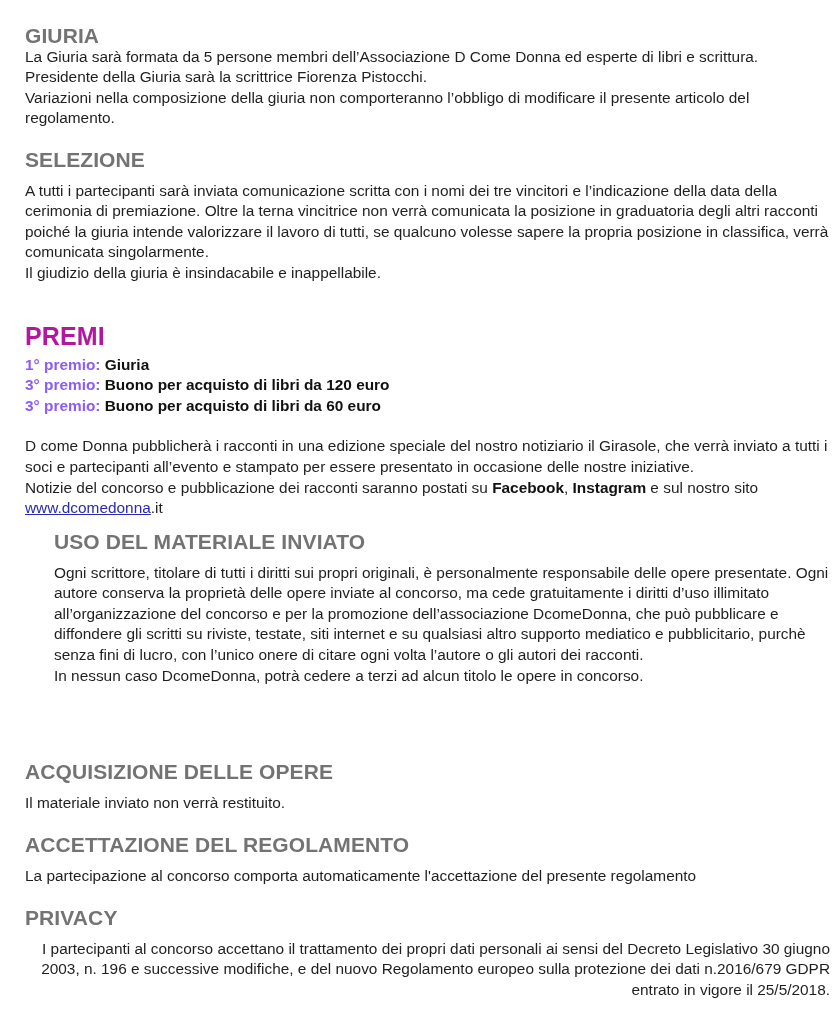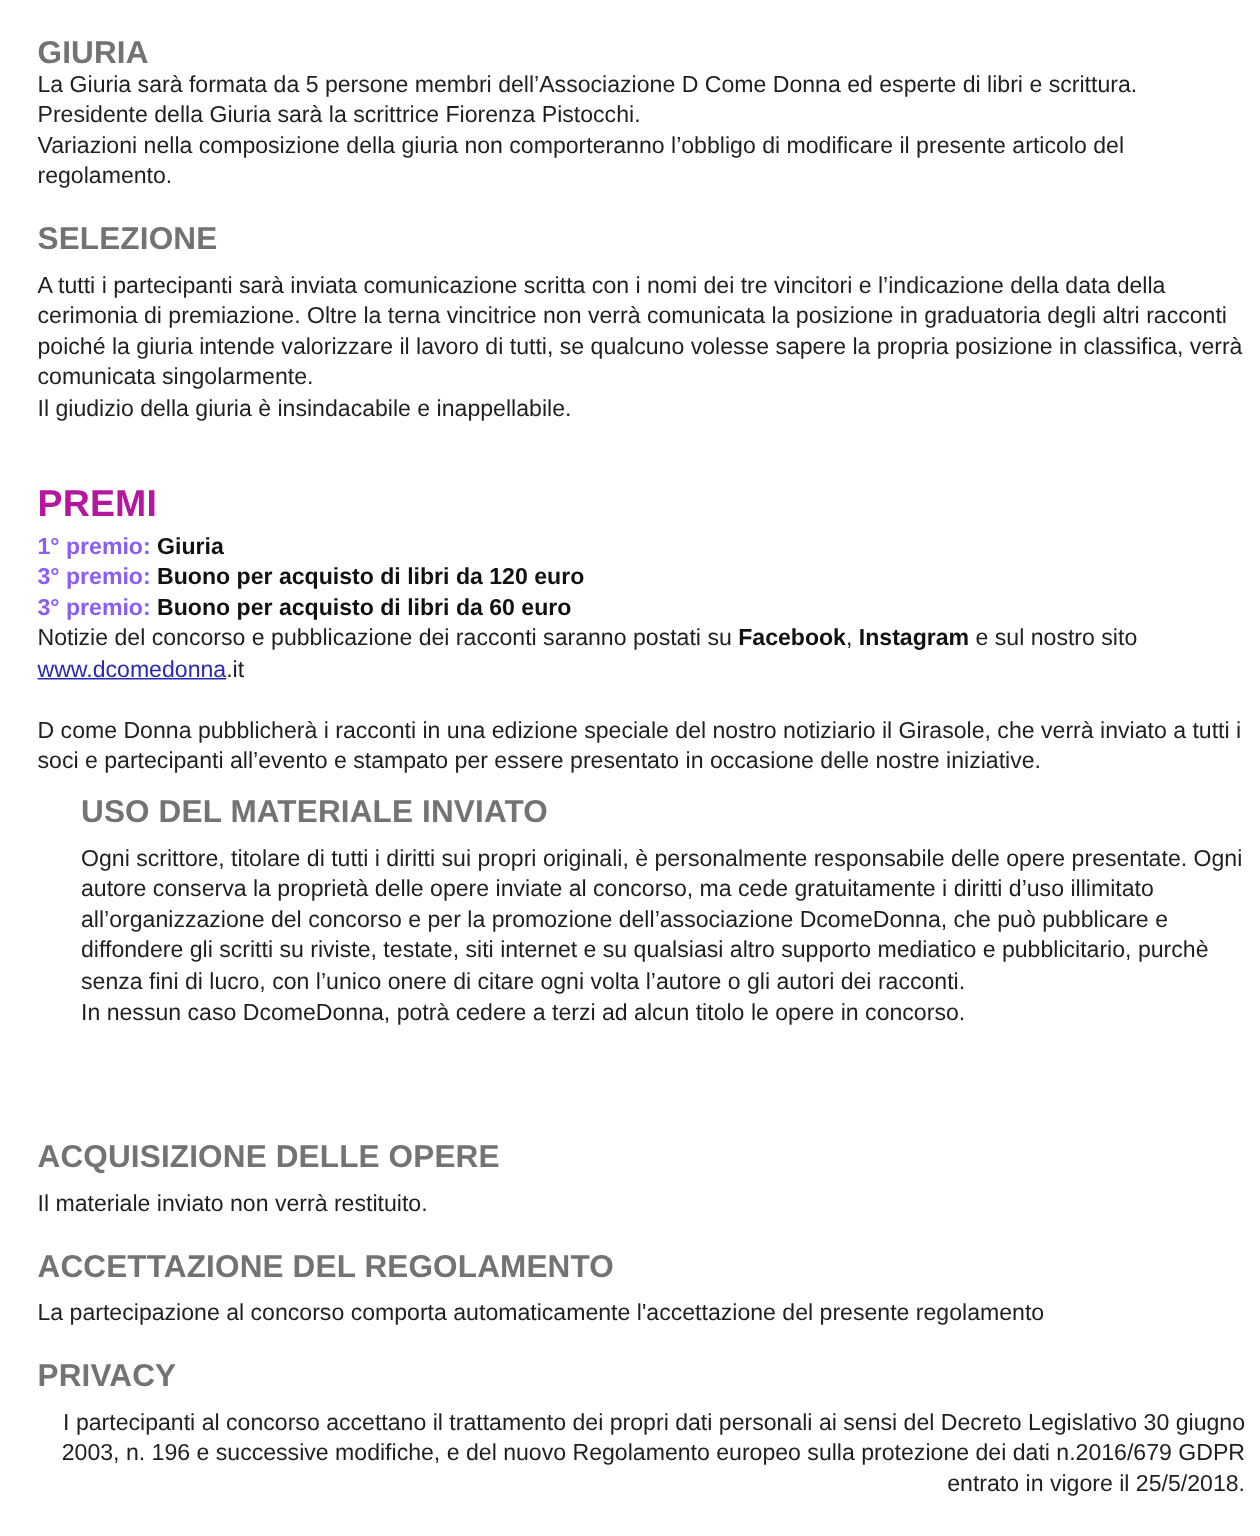--- a/index.html
+++ b/index.html
@@ -50,26 +50,26 @@
       </div>
       <div class="prize-row">
         <span class="prize-label">3° premio:</span>
         <span>Buono per acquisto di libri da 120 euro</span>
       </div>
       <div class="prize-row">
         <span class="prize-label">3° premio:</span>
         <span>Buono per acquisto di libri da 60 euro</span>
       </div>
     </div>
+    <p style="margin-top:20px;">D come Donna pubblicherà i racconti in una edizione speciale del nostro notiziario il Girasole, che verrà inviato a tutti i soci e partecipanti all’evento e stampato per essere presentato in occasione delle nostre iniziative.</p>
     <p>
       <span> Notizie del concorso e pubblicazione dei racconti saranno postati su </span><b>Facebook</b><span>, </span><b>Instagram</b><span> e sul nostro sito</span>
       <br>
       <a class="link">www.dcomedonna</a><span>.it</span>
     </p>
-    <p style="margin-top:20px;">D come Donna pubblicherà i racconti in una edizione speciale del nostro notiziario il Girasole, che verrà inviato a tutti i soci e partecipanti all’evento e stampato per essere presentato in occasione delle nostre iniziative.</p>
   </section>
 
   <section class="sec" style="top:532px;margin-left:29px;">
     <h2>USO DEL MATERIALE INVIATO</h2>
     <p style="margin-top:10px;">Ogni scrittore, titolare di tutti i diritti sui propri originali, è personalmente responsabile delle opere presentate. Ogni autore conserva la proprietà delle opere inviate al concorso, ma cede gratuitamente i diritti d’uso illimitato all’organizzazione del concorso e per la promozione dell’associazione DcomeDonna, che può pubblicare e diffondere gli scritti su riviste, testate, siti internet e su qualsiasi altro supporto mediatico e pubblicitario, purchè senza fini di lucro, con l’unico onere di citare ogni volta l’autore o gli autori dei racconti.</p>
     <p>In nessun caso DcomeDonna, potrà cedere a terzi ad alcun titolo le opere in concorso.</p>
   </section>
 
   <section class="sec" style="top:762px;">
     <h2>ACQUISIZIONE DELLE OPERE</h2>

